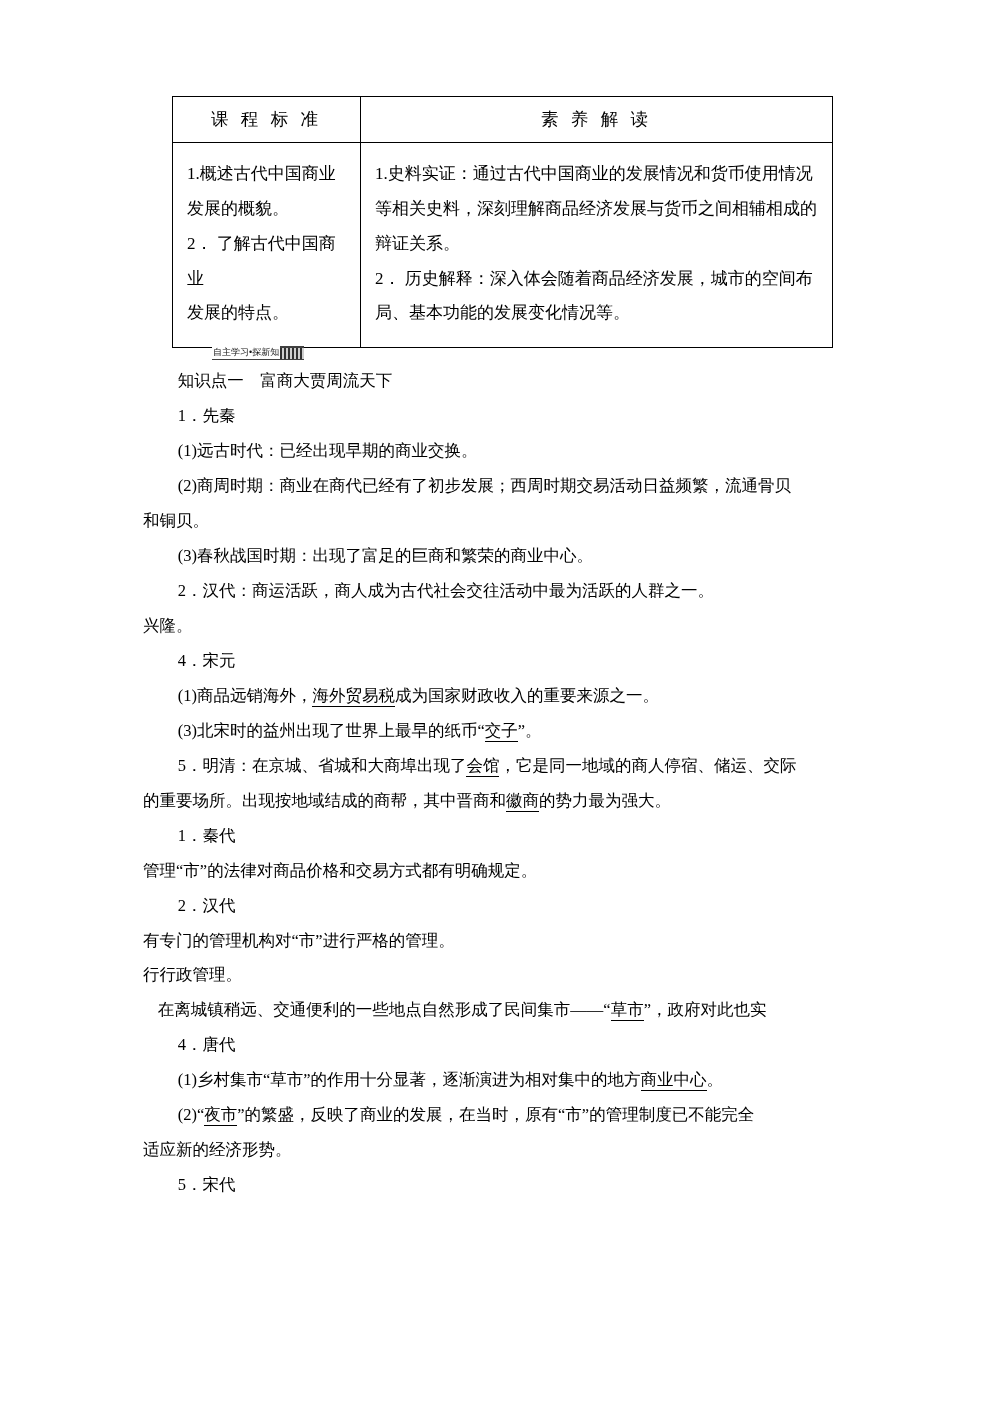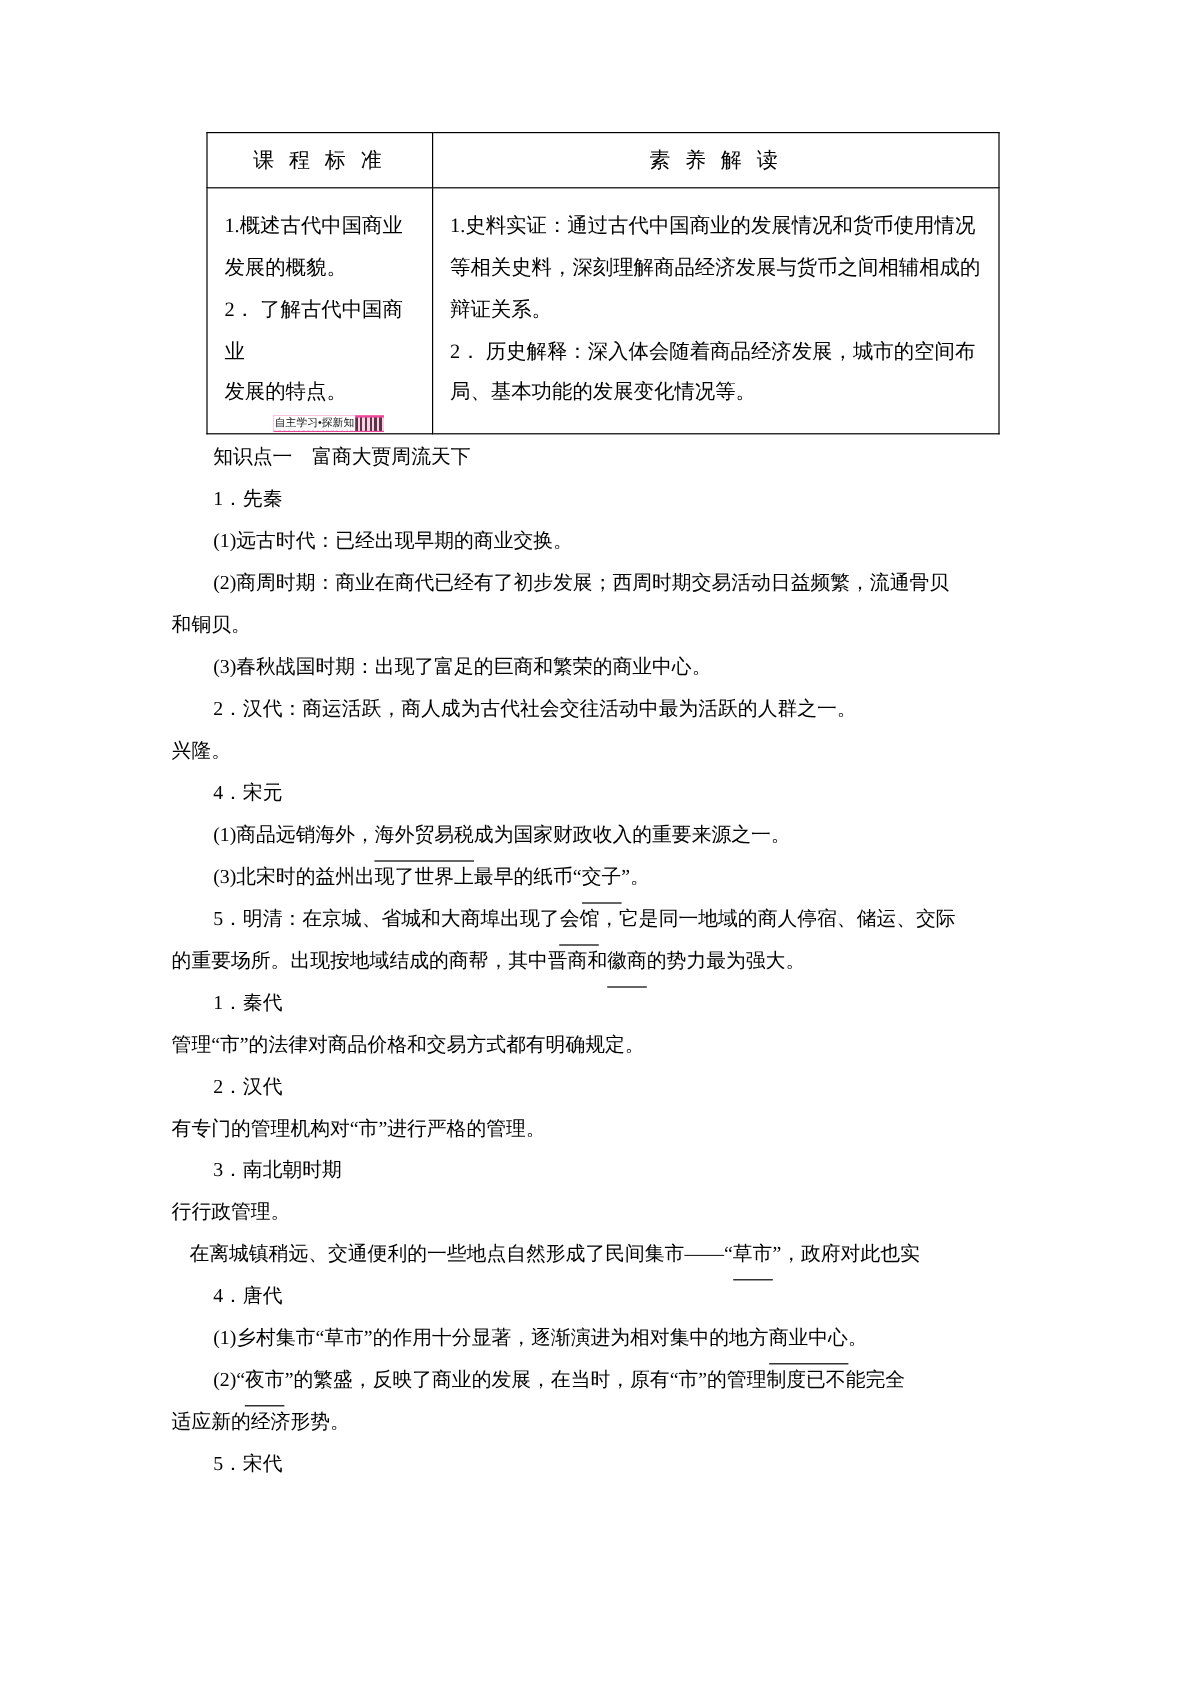--- a/index.html
+++ b/index.html
@@ -19,21 +19,21 @@
     width: 1000px;
     height: 1414px;
     box-sizing: border-box;
     padding: 0;
   }
 
   
   .std-table {
     position: absolute;
     left: 172px;
-    top: 110px;
+    top: 96px;
     width: 660px;
     border-collapse: collapse;
     table-layout: fixed;
   }
   .std-table td, .std-table th {
     border: 1px solid #000000;
     vertical-align: top;
     padding: 0;
   }
   .std-table th {
@@ -49,25 +49,25 @@
   .cell-body {
     font-size: 17px;
     line-height: 2.05;
     padding: 14px 12px 16px 14px;
   }
   .cell-body p { margin: 0; }
 
   
   .mini-banner {
     position: absolute;
-    left: 228px;
+    left: 212px;
     top: 346px;
     width: 92px;
     height: 14px;
-    background: #ec4899;
+    background: #404040;
     overflow: hidden;
   }
   .mini-banner .bar {
     position: absolute;
     left: 0;
     top: 2px;
     width: 92px;
     height: 11px;
     background:
       repeating-linear-gradient(90deg,
@@ -96,21 +96,21 @@
     width: 716px;
     font-size: 16.5px;
     line-height: 2.12;
   }
   .content p {
     margin: 0;
   }
   .p-ind1 { text-indent: 2.1em; }
   .p-ind0 { text-indent: 0; }
   .p-head { text-indent: 2.1em; }
-  .u { border-bottom: 1px solid #000; padding-bottom: 12px; }
+  .u { border-bottom: 1px solid #000; padding-bottom: 1px; }
   .sp { display: inline-block; width: 0.9em; }
 </style>
 </head>
 <body>
 
 <div class="page">
 
   <table class="std-table">
     <colgroup>
       <col class="col-a">
@@ -167,21 +167,20 @@
 
     <p class="p-ind1"><span>5．明清：在京城、省城和大商埠出现了</span><span class="u">会馆</span><span>，它是同一地域的商人停宿、储运、交际</span></p>
 
     <p class="p-ind0"><span>的重要场所。出现按地域结成的商帮，其中晋商和</span><span class="u">徽商</span><span>的势力最为强大。</span></p>
 
 
     <p class="p-ind1">1．秦代</p>
     <p class="p-ind0">管理“市”的法律对商品价格和交易方式都有明确规定。</p>
     <p class="p-ind1">2．汉代</p>
     <p class="p-ind0">有专门的管理机构对“市”进行严格的管理。</p>
-    <p class="p-ind1">3．南北朝时期</p>
 
     <p class="p-ind0">行行政管理。</p>
     <p class="p-ind0"><span class="sp"></span><span>在离城镇稍远、交通便利的一些地点自然形成了民间集市——“</span><span class="u">草市</span><span>”，政府对此也实</span></p>
 
     <p class="p-ind1">4．唐代</p>
 
     <p class="p-ind1"><span>(1)乡村集市“草市”的作用十分显著，逐渐演进为相对集中的地方</span><span class="u">商业中心</span><span>。</span></p>
 
     <p class="p-ind1"><span>(2)“</span><span class="u">夜市</span><span>”的繁盛，反映了商业的发展，在当时，原有“市”的管理制度已不能完全</span></p>
 

